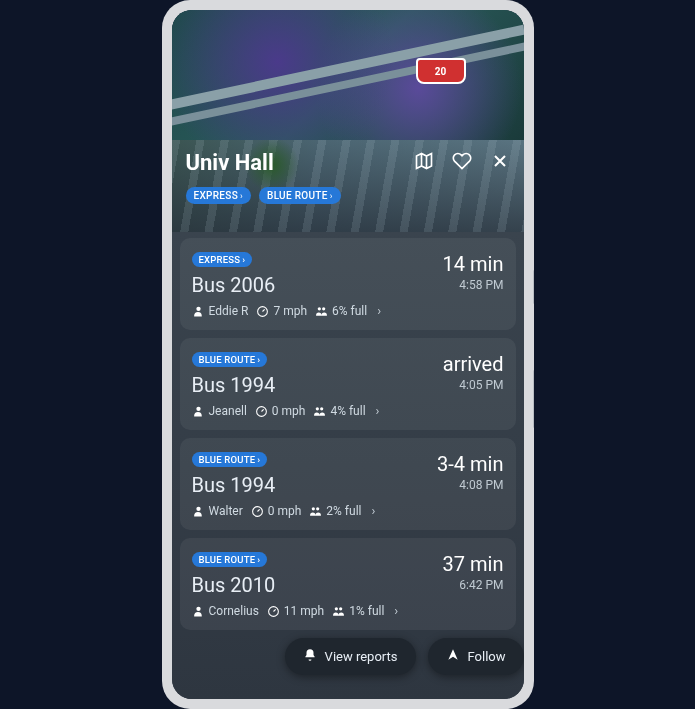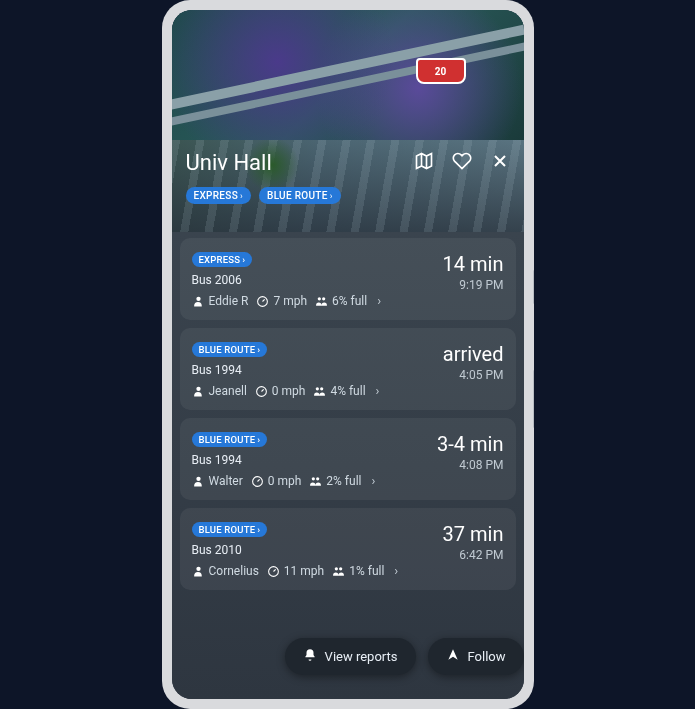--- a/index.html
+++ b/index.html
@@ -99,21 +99,21 @@
   }
   .hero-tree {
     position: absolute; left: 70px; top: 0; width: 60px; height: 50px;
     background: radial-gradient(circle at 50% 50%, #2a5a2a 0%, transparent 70%);
   }
   .hero-content { position: relative; z-index: 2; }
   .hero-row {
     display: flex; justify-content: space-between; align-items: center;
     margin-bottom: 12px;
   }
-  .hero-title { font-size: 22px; font-weight: 400; color: #fff; }
+  .hero-title { font-size: 22px; font-weight: 700; color: #fff; }
   .hero-icons { display: flex; gap: 18px; }
   .hero-icons svg { width: 20px; height: 20px; }
   .filter-chips { display: flex; gap: 8px; }
   .chip {
     background: #2678d8;
     color: #fff;
     font-size: 10px;
     font-weight: 500;
     padding: 3px 8px;
     border-radius: 10px;
@@ -142,21 +142,21 @@
     background: #2678d8;
     color: #fff;
     font-size: 9.5px;
     font-weight: 500;
     padding: 2px 7px;
     border-radius: 9px;
     display: inline-flex; align-items: center; gap: 2px;
     margin-bottom: 6px;
     letter-spacing: 0.2px;
   }
-  .bus-name { font-size: 12px; color: #e8eef5; margin-bottom: 6px; }
+  .bus-name { font-size: 20px; color: #e8eef5; margin-bottom: 6px; }
   .meta-row {
     display: flex; align-items: center; gap: 8px;
     font-size: 12px; color: #d0dae2;
   }
   .meta-row .ic { display: inline-flex; align-items: center; }
   .meta-row svg { width: 13px; height: 13px; }
   .meta-sep { display: inline-flex; align-items: flex-end; gap: 4px; }
   .card-right { text-align: right; padding-top: 4px; }
   .eta { font-size: 20px; color: #fff; font-weight: 400; }
   .eta-time { font-size: 12px; color: #c0cad2; margin-top: 2px; }
@@ -275,21 +275,21 @@
                       <path d="M2 20v-1a5 5 0 0110 0v1zm10 0v-1a5 5 0 0110 0v1z"></path>
                     </svg>
                   </span>
                   <span>6% full</span>
                 </span>
               <span class="chev-right">›</span>
             </div>
           </div>
           <div class="card-right">
             <div class="eta">14 min</div>
-            <div class="eta-time">9:19 PM</div>
+            <div class="eta-time">4:58 PM</div>
           </div>
         </div>
       </div>
 
       <div class="card">
         <div class="card-top">
           <div class="card-left">
             <span class="route-chip">
                 <span>BLUE ROUTE</span>
                 <span class="chev">›</span>

